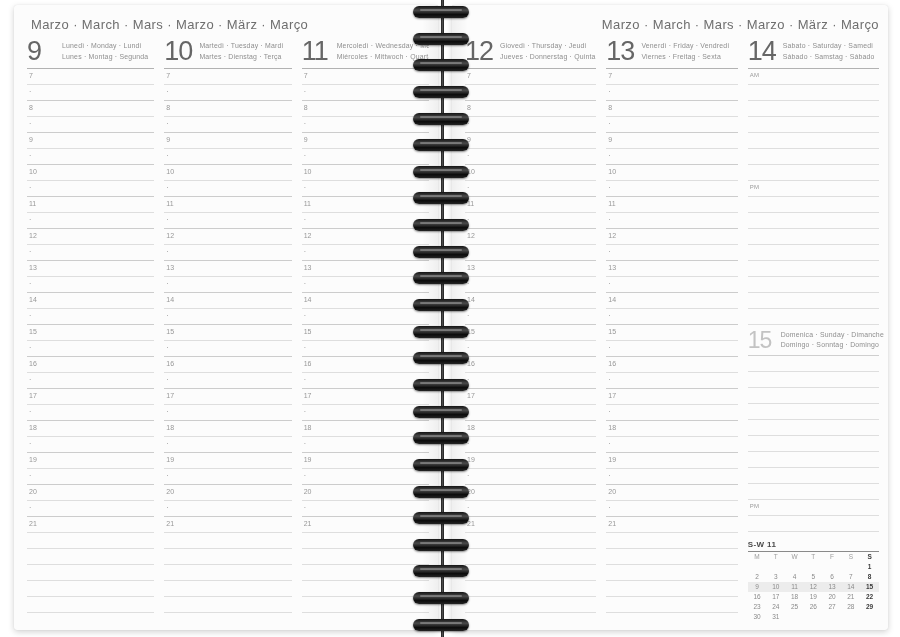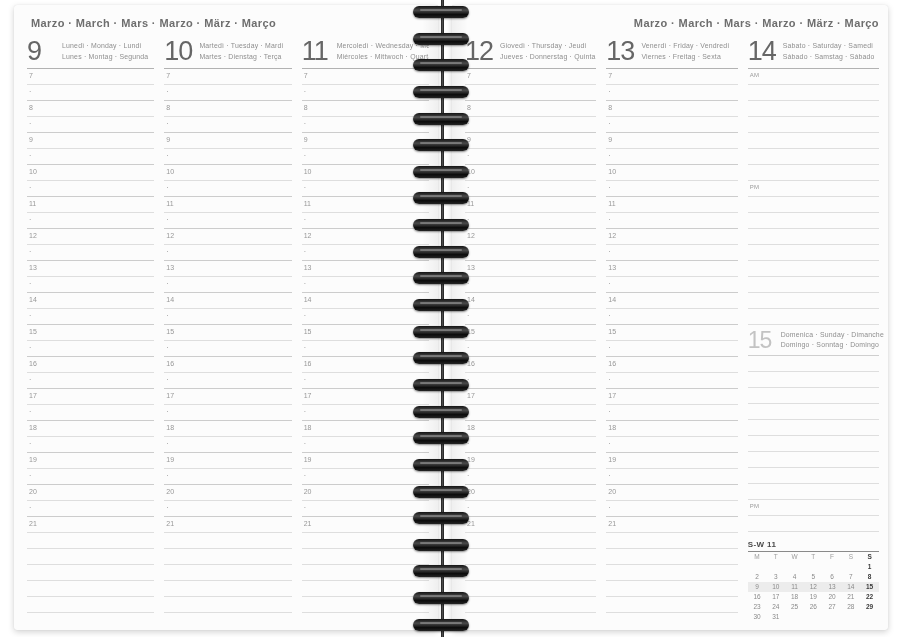--- a/index.html
+++ b/index.html
@@ -10,21 +10,21 @@
   .page { position:absolute; top:5px; height:625px; background:#fcfcfc;
           border-radius:3px;
           box-shadow:0 2px 6px rgba(0,0,0,.18), 0 0 1px rgba(0,0,0,.12); }
   .page.left  { left:14px;  width:424px; }
   .page.right { left:452px; width:436px; }
   .page.left::after  { content:""; position:absolute; top:0; right:0; width:16px; height:100%;
                        background:linear-gradient(to right, rgba(0,0,0,0), rgba(0,0,0,.05)); }
   .page.right::before{ content:""; position:absolute; top:0; left:0; width:16px; height:100%;
                        background:linear-gradient(to left, rgba(0,0,0,0), rgba(0,0,0,.05)); }
 
-  .month-header { font-size:11px; color:#6e6e6e; font-weight:bold; letter-spacing:.4px;
+  .month-header { font-size:13px; color:#6e6e6e; font-weight:normal; letter-spacing:.4px;
                   padding:12px 10px 0 17px; height:18px; white-space:nowrap; }
   .page.right .month-header { text-align:right; padding-right:9px; }
 
   .columns { display:flex; gap:10px; padding:0 9px 0 13px; }
   .day-col { flex:1; min-width:0; }
 
   .day-header { height:33px; border-bottom:1px solid #b2b2b2;
                 display:flex; align-items:center; overflow:hidden; }
   .day-number { font-size:27px; font-weight:300; color:#666; letter-spacing:-1px;
                 min-width:28px; margin-right:7px; line-height:1; }

